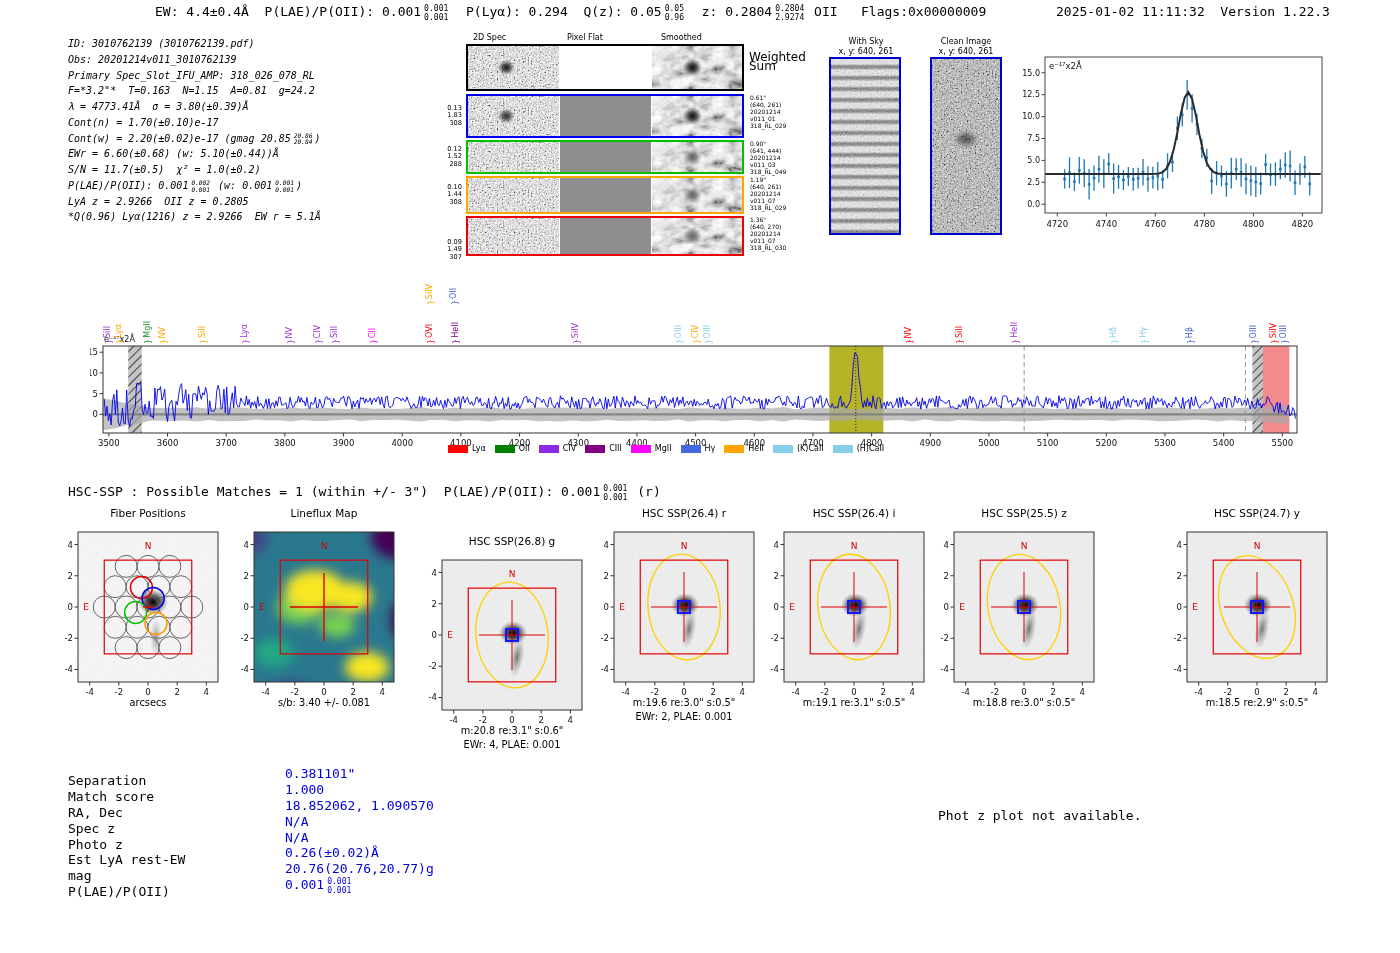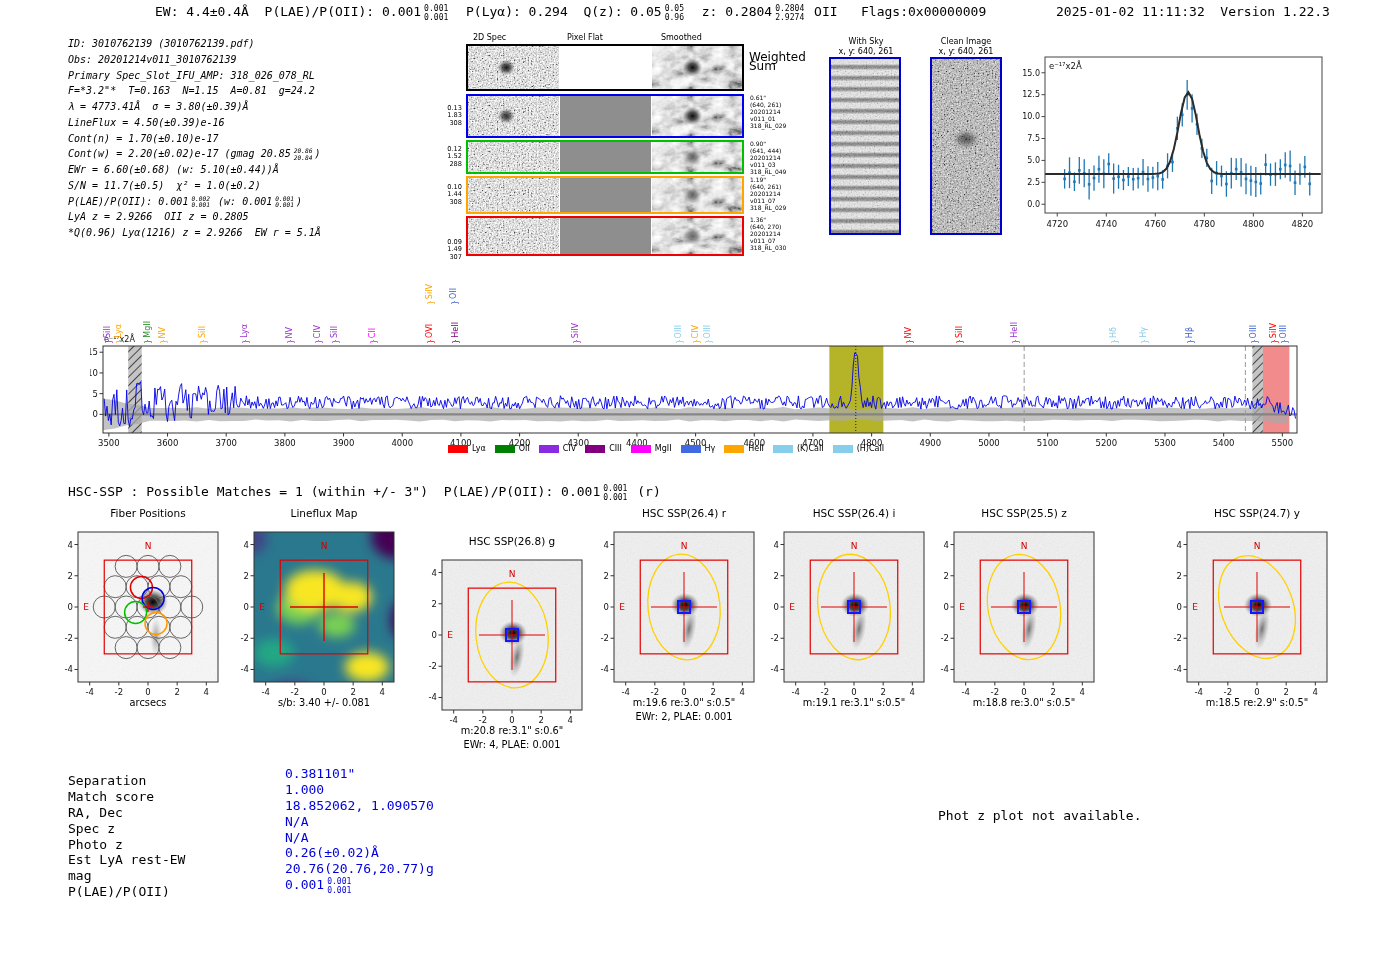--- a/index.html
+++ b/index.html
@@ -93,21 +93,20 @@
 
   <div id="hdr-left" class="abs mono">EW: 4.4±0.4Å  P(LAE)/P(OII): 0.001<span class="frac"><div>0.001</div><div>0.001</div></span>  P(Lyα): 0.294  Q(z): 0.05<span class="frac"><div>0.05</div><div>0.96</div></span>  z: 0.2804<span class="frac"><div>0.2804</div><div>2.9274</div></span> OII   Flags:0x00000009</div>
   <div id="hdr-right" class="abs mono">2025-01-02 11:11:32  Version 1.22.3</div>
 
   <div id="info-block" class="abs mono">
       <div class="rich-line">ID: 3010762139 (3010762139.pdf)</div>
       <div class="rich-line">Obs: 20201214v011_3010762139</div>
       <div class="rich-line">Primary Spec_Slot_IFU_AMP: 318_026_078_RL</div>
       <div class="rich-line">F=*3.2"*  T=0.163  N=1.15  A=0.81  g=24.2</div>
       <div class="rich-line">λ = 4773.41Å  σ = 3.80(±0.39)Å</div>
-      <div class="rich-line">LineFlux = 4.50(±0.39)e-16</div>
       <div class="rich-line">Cont(n) = 1.70(±0.10)e-17</div>
       <div class="rich-line">Cont(w) = 2.20(±0.02)e-17 (gmag 20.85<span class="frac"><div>20.86</div><div>20.84</div></span>)</div>
       <div class="rich-line">EWr = 6.60(±0.68) (w: 5.10(±0.44))Å</div>
       <div class="rich-line">S/N = 11.7(±0.5)  χ² = 1.0(±0.2)</div>
       <div class="rich-line">P(LAE)/P(OII): 0.001<span class="frac"><div>0.002</div><div>0.001</div></span> (w: 0.001<span class="frac"><div>0.001</div><div>0.001</div></span>)</div>
       <div class="rich-line">LyA z = 2.9266  OII z = 0.2805</div>
       <div class="rich-line">*Q(0.96) Lyα(1216) z = 2.9266  EW r = 5.1Å</div>
     </div>
 
   <span class="abs s2-colhdr" style="left:473px;top:33px">2D Spec</span>

